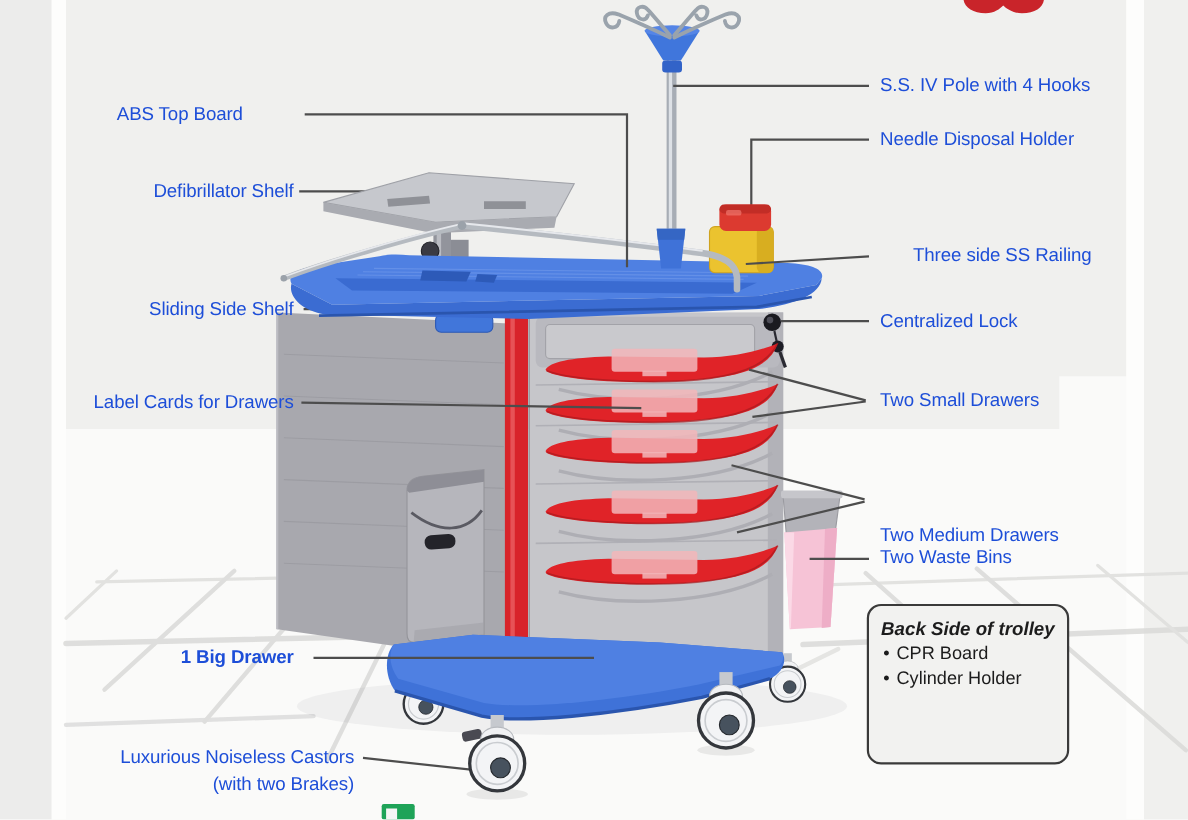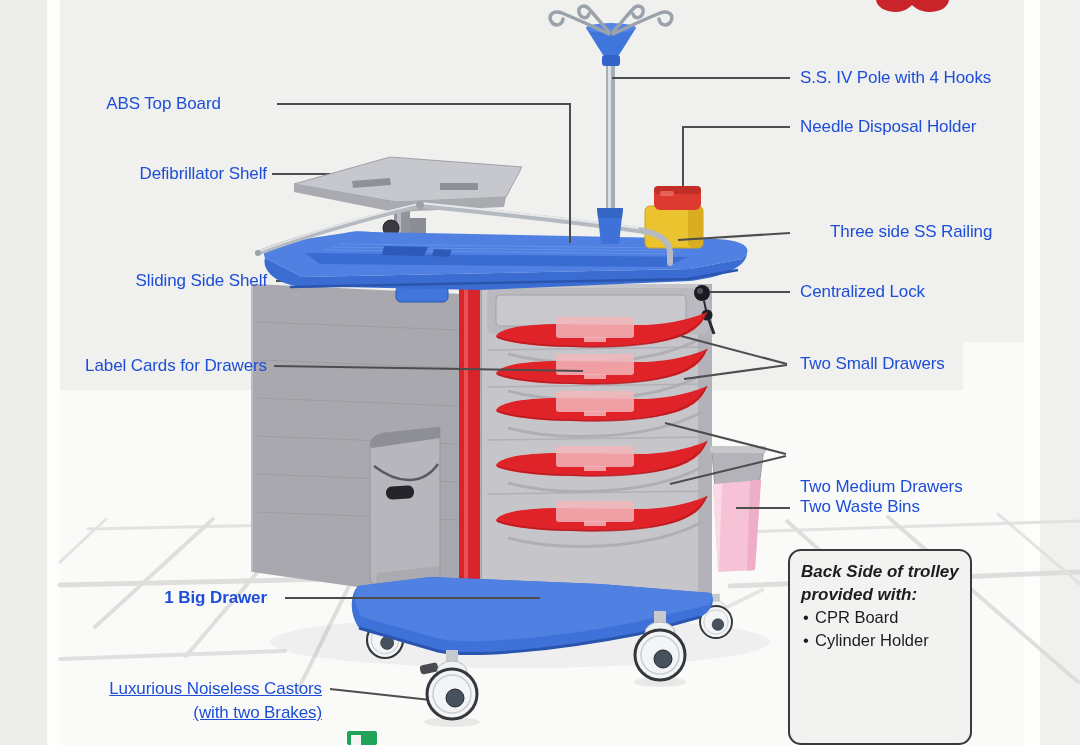--- a/index.html
+++ b/index.html
@@ -2,21 +2,21 @@
 <html><head>
 <meta charset="utf-8">
 <style>
   html,body{margin:0;padding:0;}
   body{font-family:"Liberation Sans",sans-serif;background:#fafaf9;}
   #stage{position:relative;width:1080px;height:745px;overflow:hidden;background:#fafaf9;}
   #art{position:absolute;left:0;top:0;}
   .label{position:absolute;font:17px/20px "Liberation Sans",sans-serif;color:#1d4ed8;letter-spacing:-0.1px;white-space:nowrap;}
   .l-left{text-align:right;}
   .l-cast{line-height:24px;white-space:normal;}
-  #info-box{position:absolute;left:788px;top:549px;width:184px;height:196px;box-sizing:border-box;
+  #info-box{position:absolute;left:788px;top:549px;width:184px;height:146px;box-sizing:border-box;
     border:2px solid #3a3a3a;border-radius:13px;background:#f2f2f0;padding:9px 8px 6px 11px;color:#1c1c1c;}
   .ib-head{font:italic 700 17px/23px "Liberation Sans",sans-serif;}
   .ib-item{font:400 16.5px/23px "Liberation Sans",sans-serif;position:relative;padding-left:14px;}
   .ib-item::before{content:"\2022";position:absolute;left:2px;}
 </style>
 </head>
 <body>
 
 <div id="stage">
 
@@ -226,33 +226,32 @@
     <path d="M274,366 L583,371"></path>
     <path d="M285,598 H540"></path>
   </g>
 </svg>
 
 <div class="label l-left" style="left:60px;top:94px;width:207px;text-align:center;">ABS Top Board</div>
 <div class="label l-left" style="left:60px;top:164px;width:207px;">Defibrillator Shelf</div>
 <div class="label l-left" style="left:60px;top:271px;width:207px;">Sliding Side Shelf</div>
 <div class="label l-left" style="left:60px;top:356px;width:207px;">Label Cards for Drawers</div>
 <div class="label l-left" style="left:60px;top:588px;width:207px;font-weight:bold;">1 Big Drawer</div>
-<div class="label l-left l-cast" style="left:60px;top:677px;width:262px;text-decoration:underline;">
+<div class="label l-left l-cast" style="left:60px;top:677px;width:262px;">
   <div>Luxurious Noiseless Castors</div>
   <div>(with two Brakes)</div>
 </div>
 
 <div class="label" style="left:800px;top:68px;">S.S. IV Pole with 4 Hooks</div>
 <div class="label" style="left:800px;top:117px;">Needle Disposal Holder</div>
 <div class="label" style="left:800px;top:222px;margin-left:30px;">Three side SS Railing</div>
 <div class="label" style="left:800px;top:282px;">Centralized Lock</div>
 <div class="label" style="left:800px;top:354px;">Two Small Drawers</div>
 <div class="label" style="left:800px;top:444px;margin-top:33px;">Two Medium Drawers</div>
 <div class="label" style="left:800px;top:497px;">Two Waste Bins</div>
 
 <div id="info-box">
   <div class="ib-head">Back Side of trolley</div>
-  <div class="ib-head">provided with:</div>
   <div class="ib-item">CPR Board</div>
   <div class="ib-item">Cylinder Holder</div>
 </div>
 
 </div>
 
 </body></html>

